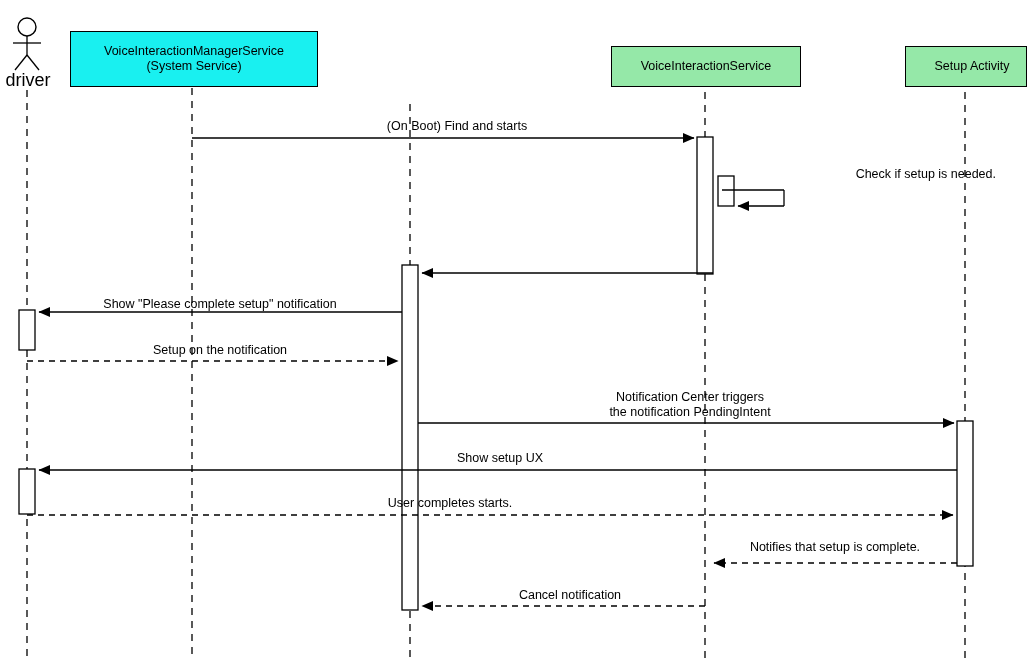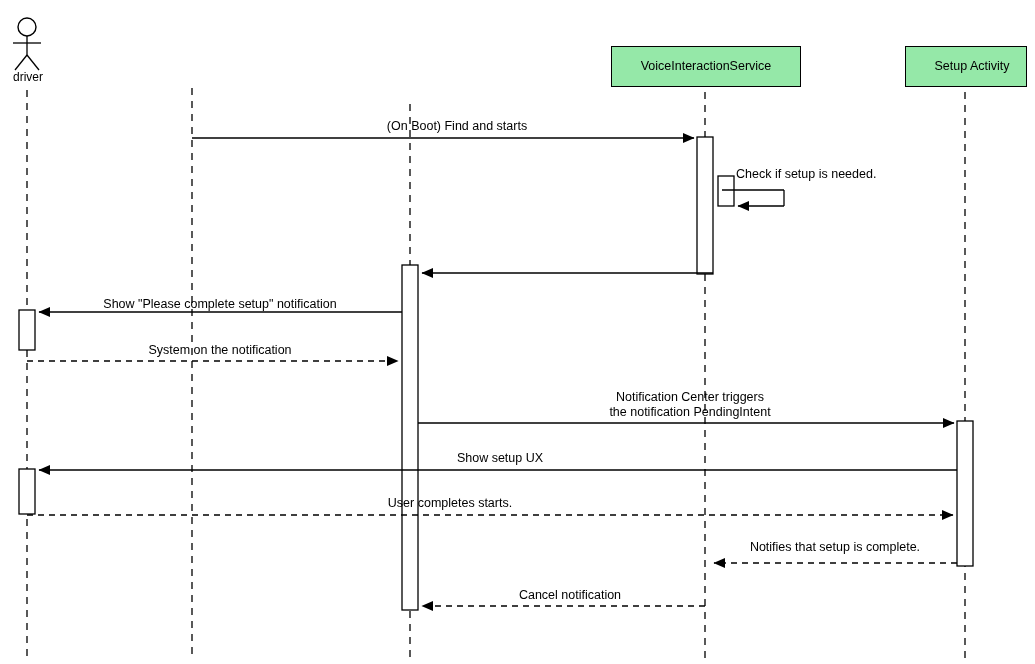--- a/index.html
+++ b/index.html
@@ -39,24 +39,24 @@
     white-space: pre-line;
   }
   .msg-label {
     position: absolute;
     font-size: 12.5px;
     line-height: 15px;
     color: #000000;
     white-space: pre-line;
   }
   .msg-label.center { text-align: center; }
-  .msg-label.left { text-align: left; }
+  .msg-label.left { text-align: right; }
   .actor-label {
     position: absolute;
-    font-size: 12px;
+    font-size: 18px;
     color: #000000;
     text-align: center;
   }
 </style>
 </head>
 <body>
 
 <div id="canvas">
 
   <svg id="diagram-svg" width="1035" height="664">
@@ -114,38 +114,42 @@
       <line x1="27" y1="515" x2="953" y2="515" stroke-dasharray="6,5" marker-end="url(#arrowFilled)"></line>
 
       <line x1="957" y1="563" x2="714" y2="563" stroke-dasharray="6,5" marker-end="url(#arrowFilled)"></line>
 
       <line x1="705" y1="606" x2="422" y2="606" stroke-dasharray="6,5" marker-end="url(#arrowFilled)"></line>
     </g>
   </svg>
 
   <div class="actor-label" style="left:0px; top:70px; width:56px;">driver</div>
 
+  <div class="lifeline-box" style="left:70px; top:31px; width:248px; height:56px; background:#19f0f0;">
+    <span class="box-label">VoiceInteractionManagerService
+(System Service)</span>
+  </div>
 
 
   <div class="lifeline-box" style="left:611px; top:46px; width:190px; height:41px; background:#95e8a8;">
     <span class="box-label">VoiceInteractionService</span>
   </div>
 
   <div class="lifeline-box" style="left:905px; top:46px; width:122px; height:41px; background:#95e8a8;padding-left:18px;">
     <span class="box-label">Setup Activity</span>
   </div>
 
   <div class="msg-label center" style="left:257px; top:119px; width:400px;">(On Boot) Find and starts</div>
 
   <div class="msg-label left" style="left:736px; top:167px; width:260px;">Check if setup is needed.</div>
 
 
   <div class="msg-label center" style="left:55px; top:297px; width:330px;">Show "Please complete setup" notification</div>
 
-  <div class="msg-label center" style="left:60px; top:343px; width:320px;">System on the notification</div>
+  <div class="msg-label center" style="left:60px; top:343px; width:320px;">Setup on the notification</div>
 
   <div class="msg-label center" style="left:530px; top:390px; width:320px;">Notification Center triggers
 the notification PendingIntent</div>
 
   <div class="msg-label center" style="left:330px; top:451px; width:340px;">Show setup UX</div>
 
   <div class="msg-label center" style="left:300px; top:496px; width:300px;">User completes starts.</div>
 
   <div class="msg-label center" style="left:705px; top:540px; width:260px;">Notifies that setup is complete.</div>
 

